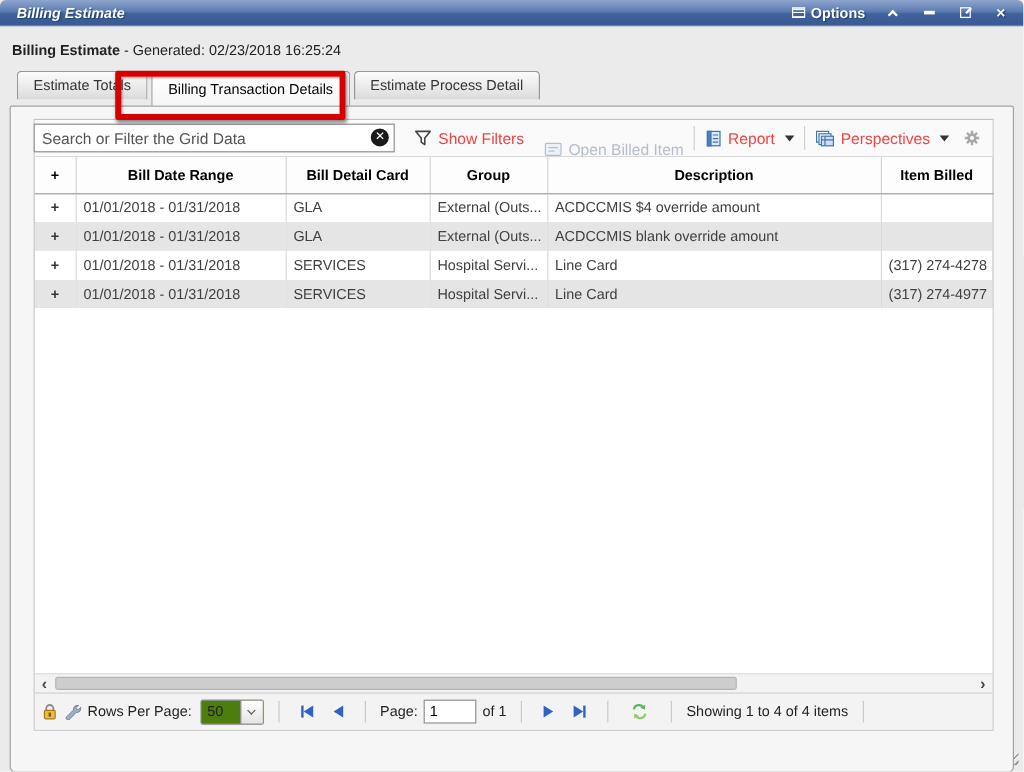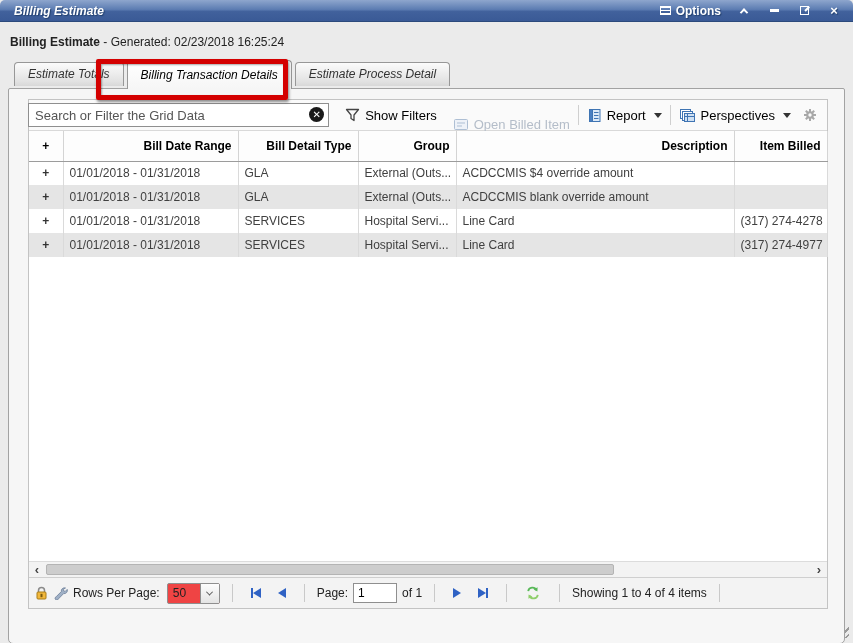--- a/index.html
+++ b/index.html
@@ -26,21 +26,21 @@
   .tb-ctrl { width:14px; height:14px; display:flex; align-items:center; justify-content:center; color:#fff; }
   .chev-up { width:6px; height:6px; border-top:2px solid #fff; border-right:2px solid #fff; transform:rotate(-45deg) translate(-1px,1px); }
   .min-bar { width:9px; height:3px; background:#fff; }
   .popout-box { width:9px; height:9px; border:1.5px solid #fff; position:relative; }
   .popout-box::after { content:""; position:absolute; width:6px; height:1.5px; background:#fff; transform:rotate(-45deg); right:-2px; top:1px; }
   .close-x { font-weight:bold; font-size:13px; line-height:1; text-shadow:1px 1px 1px #22406e; }
   
   .gen-line { margin:13px 0 0 10px; }
   .gen-line b { font-weight:bold; }
   
-  .tabs { display:flex; align-items:center; margin:10px 8px 0 8px; padding-left:6px; position:relative; z-index:2; height:29px;font-style:italic; }
+  .tabs { display:flex; align-items:flex-start; margin:10px 8px 0 8px; padding-left:6px; position:relative; z-index:2; height:29px; }
   .tab {
     border:1px solid #979797; border-bottom:none; border-radius:4px 4px 0 0;
     background:linear-gradient(#fbfbfb,#e2e2e2 80%,#d8d8d8);
     padding:0 13px; height:24px; line-height:23px; margin-right:3px; color:#333; cursor:default; white-space:nowrap;
   }
   .tab.active {
     background:linear-gradient(#ffffff,#f6f6f6);
     height:29px; line-height:28px; margin-bottom:-1px; z-index:3; position:relative; color:#000;
   }
   
@@ -58,50 +58,50 @@
   .search-wrap { position:relative; width:355px; height:24px; margin-left:-1px; }
   .search-input {
     width:100%; height:100%; border:1px solid #8f8f8f; background:#fff;
     font-family:inherit; font-size:13px; color:#222; padding:0 24px 0 6px; outline:none;
   }
   .search-input::placeholder { color:#555; opacity:1; }
   .clear-circle {
     position:absolute; right:5px; top:4px; width:15px; height:15px; border-radius:50%;
     background:#1a1a1a; color:#fff; font-size:10px; font-weight:bold; line-height:15px; text-align:center; cursor:pointer;
   }
-  .tool-item { display:flex; align-items:center; gap:5px; padding:0 8px; height:22px; color:#000000; font-size:13px; cursor:default; white-space:nowrap; }
+  .tool-item { display:flex; align-items:center; gap:5px; padding:0 8px; height:22px; color:#ef4444; font-size:13px; cursor:default; white-space:nowrap; }
   .tool-item.disabled { color:#b4bdc9;margin-top:19px; }
   .tool-sep { width:1px; height:20px; background:#cfcfcf; }
   .dd-arrow { width:0; height:0; border-left:4px solid transparent; border-right:4px solid transparent; border-top:5px solid #333; margin-left:3px; }
   .gear-wrap { margin:0 10px 0 4px; display:flex; }
   
   table.grid { border-collapse:collapse; table-layout:fixed; width:798px; }
   table.grid th {
-    height:30px; text-align:right; font-weight:bold; font-size:12px; color:#000;
+    height:30px; text-align:center; font-weight:bold; font-size:12px; color:#000;
     background:#fdfdfd; border-right:1px solid #d4d4d4; border-bottom:1px solid #9c9c9c;
     padding:0 6px; white-space:nowrap; overflow:hidden;
   }
   table.grid th.c-expand { text-align:center; padding:0; }
   table.grid td {
     height:24px; font-size:12px; color:#404040; padding:0 6px;
     border-right:1px solid #dadada; white-space:nowrap; overflow:hidden;
   }
   table.grid td.c-expand { text-align:center; color:#333; font-weight:bold; cursor:pointer; }
   table.grid tr.odd  td { background:#ffffff; }
   table.grid tr.even td { background:#e5e5e5; }
   .grid-filler { flex:1; background:#fff; }
   
   .hscroll { height:16px; background:#f3f3f3; border-top:1px solid #dcdcdc; display:flex; align-items:center; }
   .hs-arrow { width:16px; text-align:center; color:#444; font-weight:bold; font-size:13px; line-height:14px; cursor:pointer; }
   .hs-thumb { height:11px; width:568px; margin-left:1px; background:#cdcdcd; border:1px solid #b4b4b4; border-radius:2px; cursor:pointer; }
   .hs-spacer { flex:1; }
   
   .pager { height:31px; background:#f3f3f3; border-top:1px solid #cfcfcf; display:flex; align-items:center; padding:0 6px; gap:5px; }
   .pager .vsep { width:1px; height:18px; background:#c9c9c9; margin:0 7px; }
-  .combo { display:flex; align-items:center; height:21px; border:1px solid #8f8f8f; border-radius:2px; background:#ef4444; margin-left:2px; }
+  .combo { display:flex; align-items:center; height:21px; border:1px solid #8f8f8f; border-radius:2px; background:#4d7c0f; margin-left:2px; }
   .combo .combo-val { width:32px; padding-left:5px; }
   .combo .combo-btn { width:19px; height:100%; border-left:1px solid #8f8f8f; background:linear-gradient(#fdfdfd,#e4e4e4); display:flex; align-items:center; justify-content:center; }
   .combo-chev { width:5px; height:5px; border-right:1.5px solid #555; border-bottom:1.5px solid #555; transform:rotate(45deg) translate(-1px,-1px); }
   .nav-btn { display:flex; align-items:center; padding:0 6px; cursor:pointer; }
   .tri-left  { width:0; height:0; border-top:5px solid transparent; border-bottom:5px solid transparent; border-right:8px solid #2f62c4; }
   .tri-right { width:0; height:0; border-top:5px solid transparent; border-bottom:5px solid transparent; border-left:8px solid #2f62c4; }
   .nav-bar { width:2px; height:10px; background:#2f62c4; }
   .page-input { width:44px; height:20px; border:1px solid #8f8f8f; background:#fff; font-family:inherit; font-size:12px; padding:0 4px; outline:none; }
   .pager-label { white-space:nowrap; }
   
@@ -220,21 +220,21 @@
           <col style="width:175px">
           <col style="width:120px">
         <col style="width:98px">
           <col style="width:278px">
           <col style="width:93px">
       </colgroup>
       <thead>
         <tr>
           <th class="c-expand">+</th>
           <th>Bill Date Range</th>
-          <th>Bill Detail Type</th>
+          <th>Bill Detail Card</th>
           <th>Group</th>
           <th>Description</th>
           <th>Item Billed</th>
         </tr>
       </thead>
       <tbody>
         <tr class="odd">
           <td class="c-expand">+</td>
           <td>01/01/2018 - 01/31/2018</td>
           <td>GLA</td>

